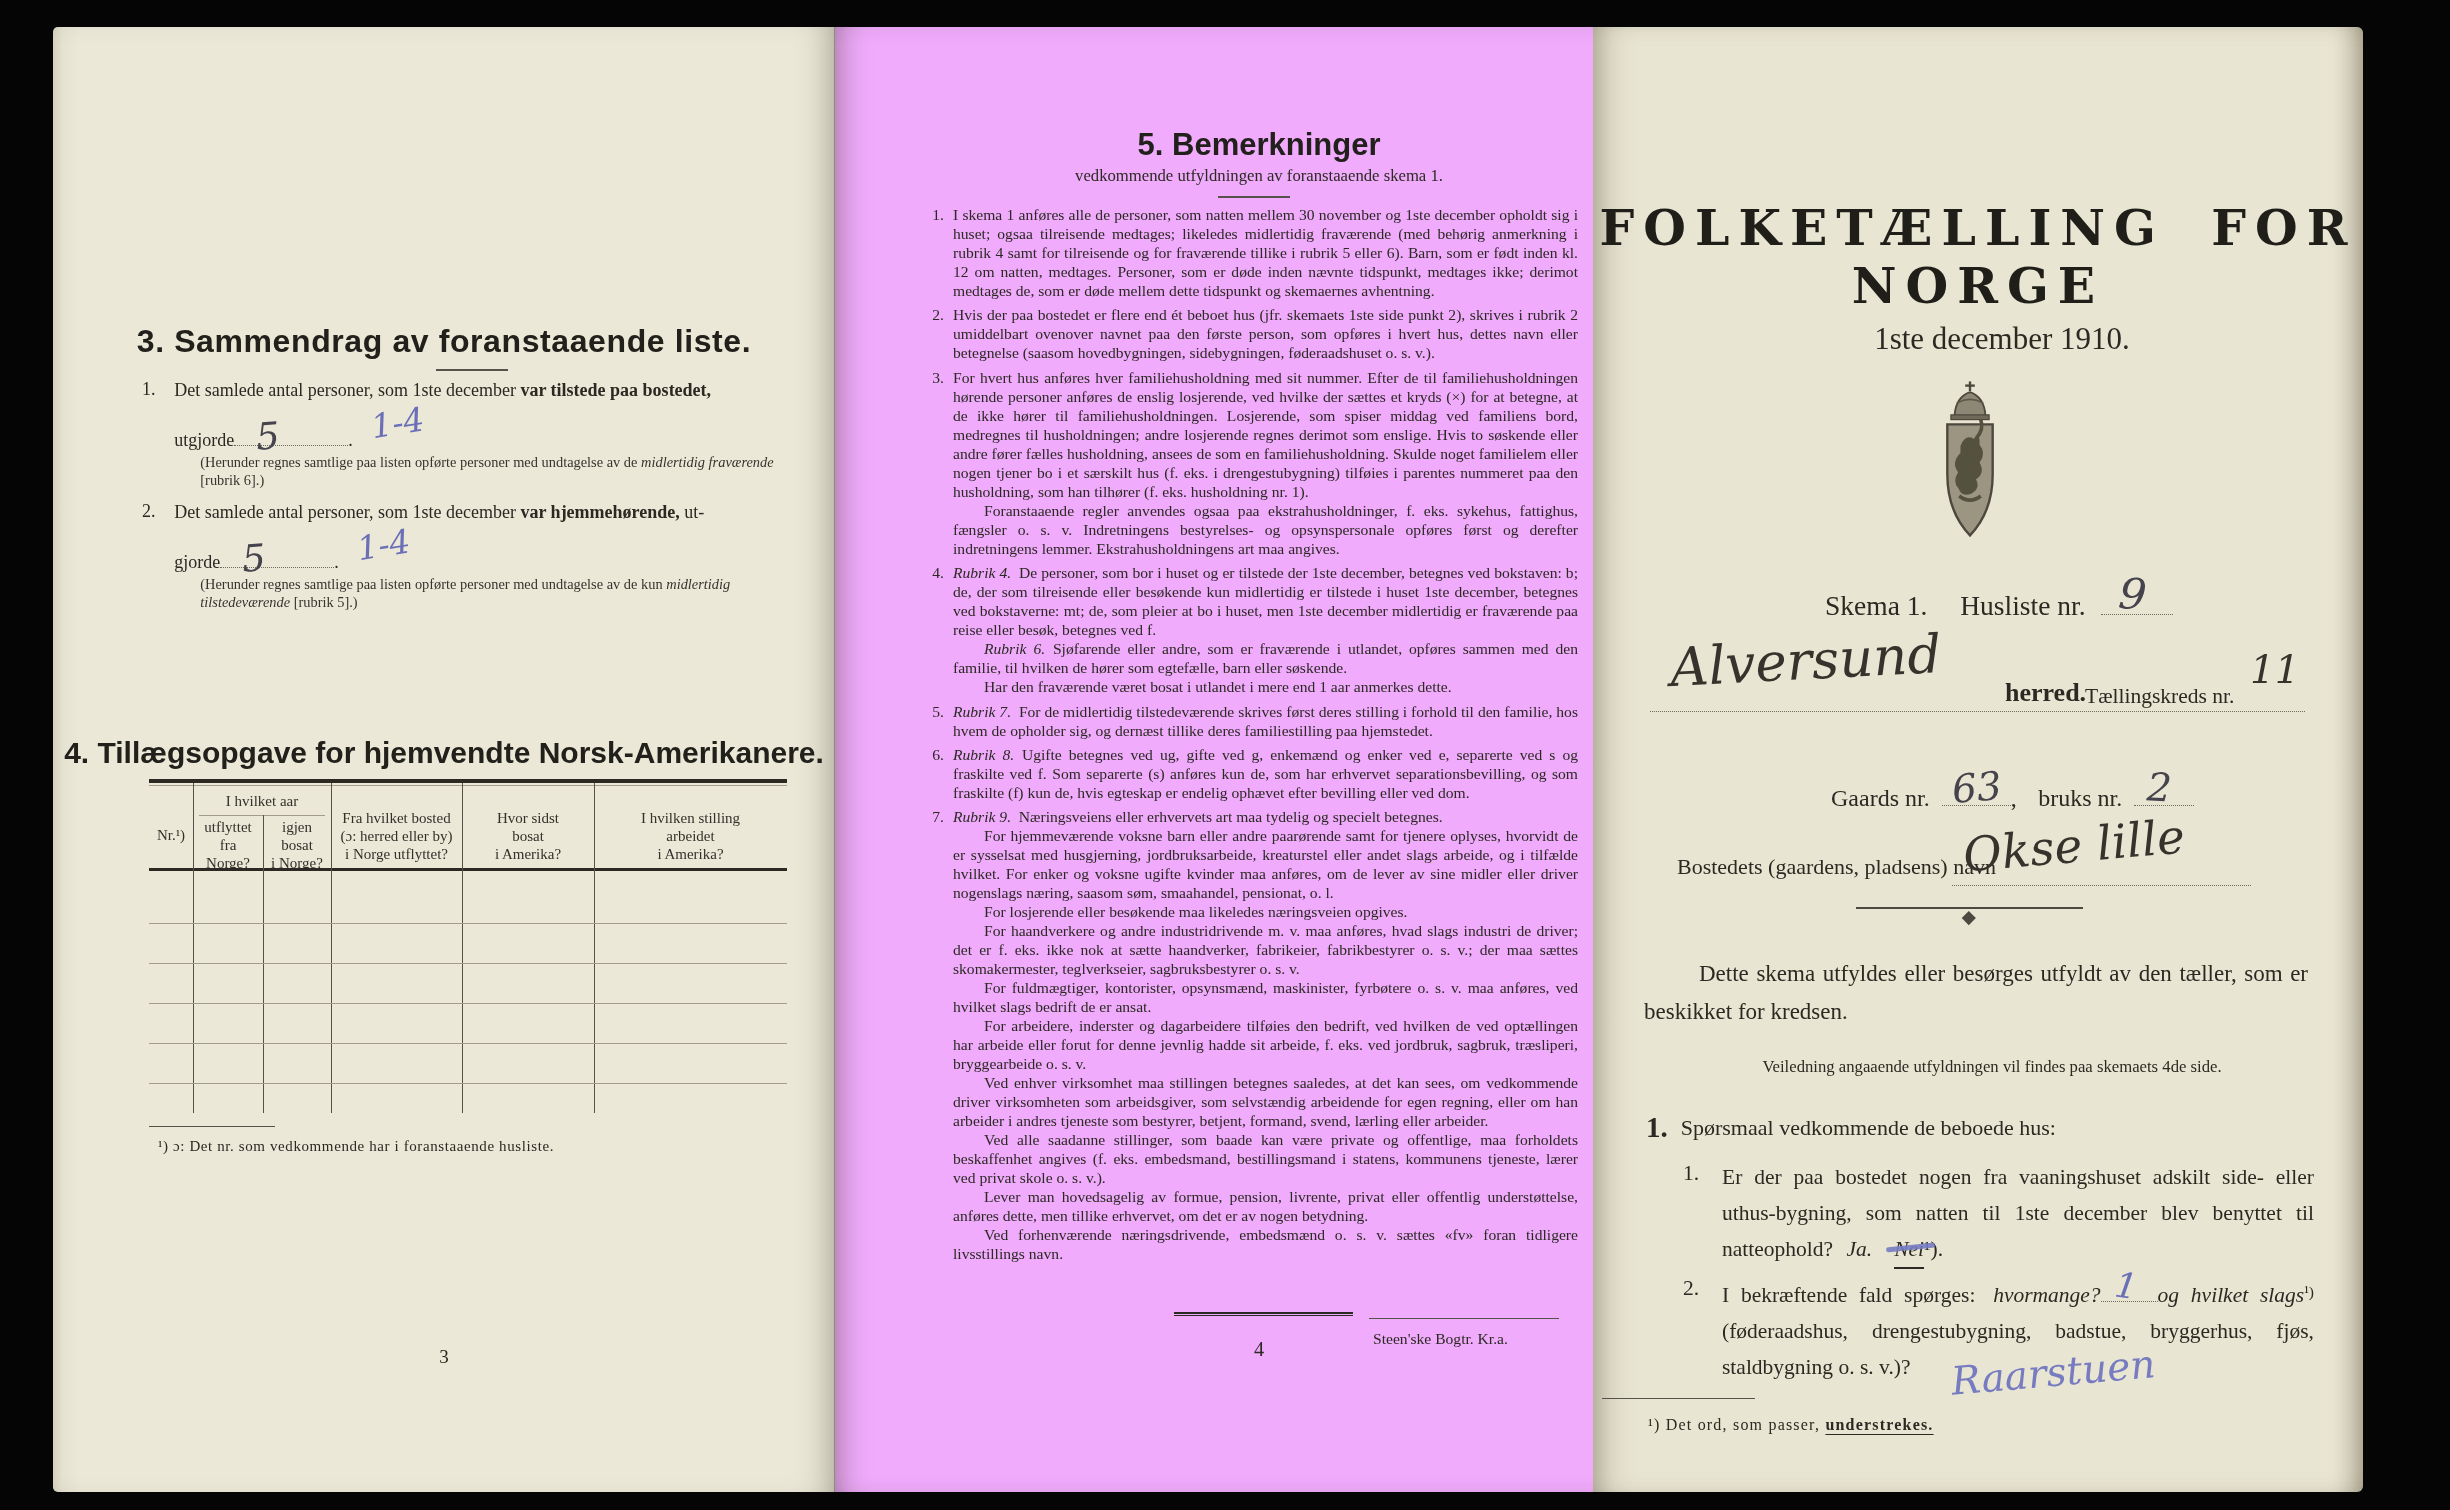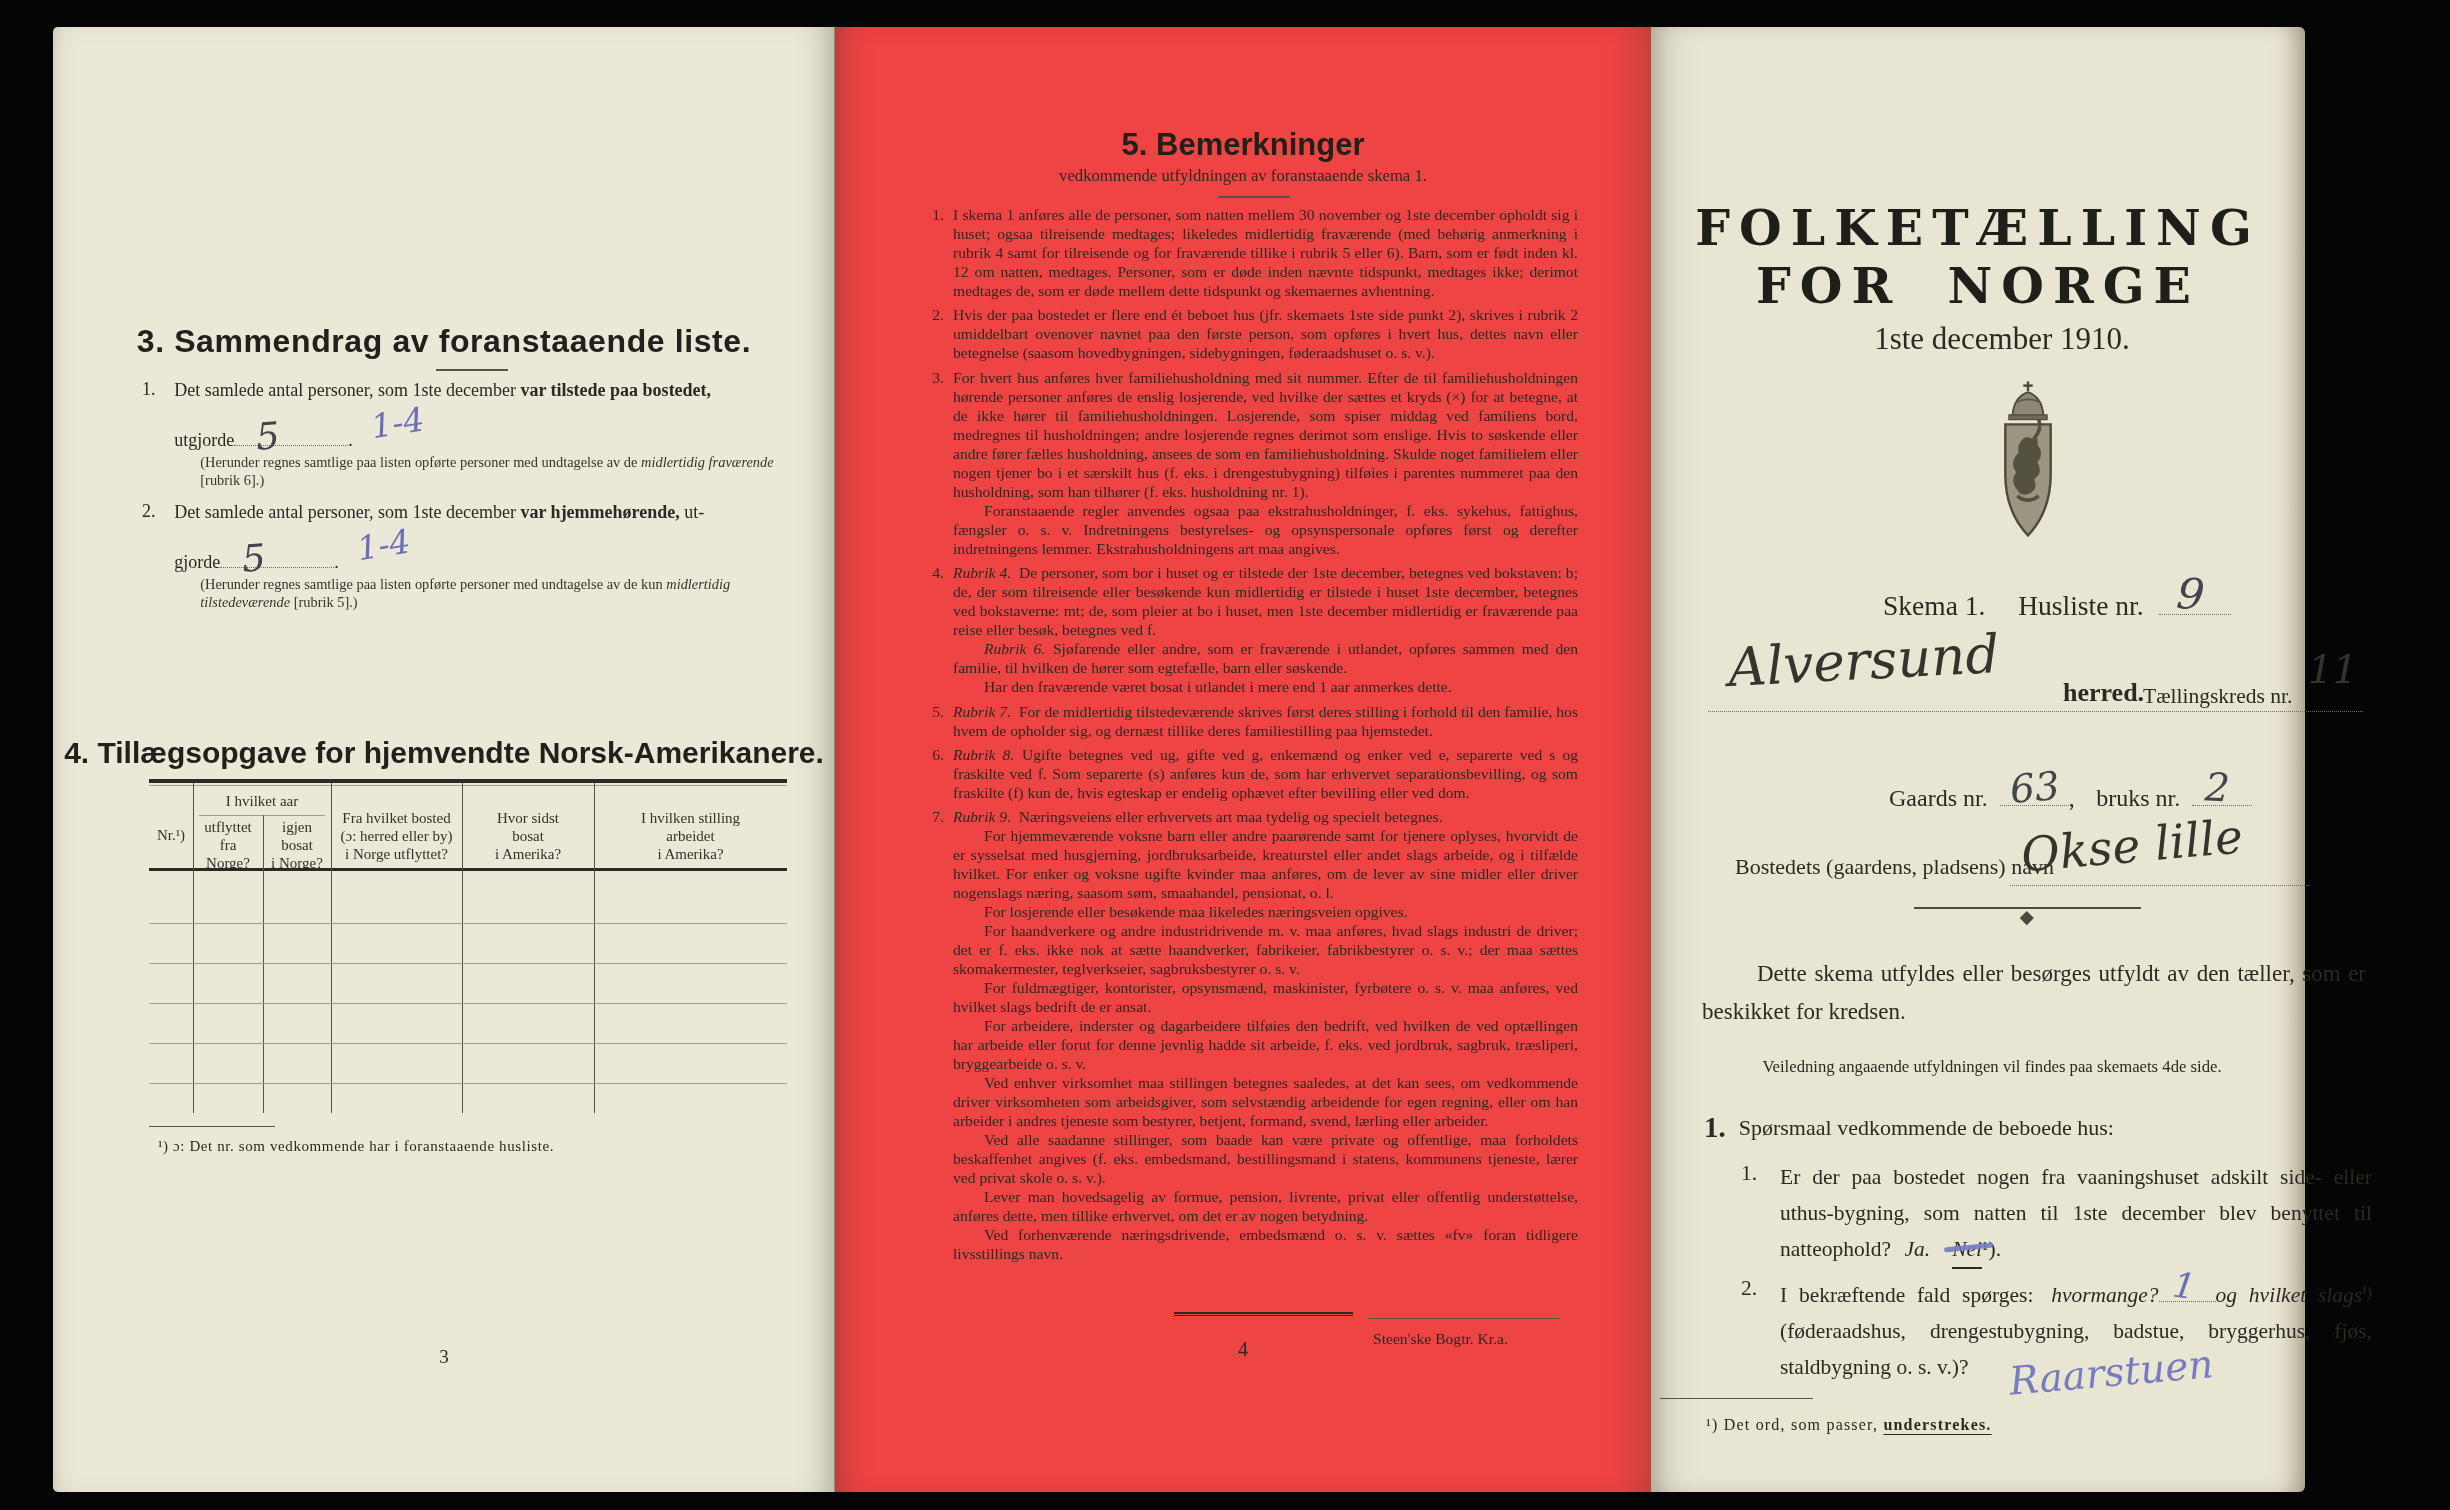--- a/index.html
+++ b/index.html
@@ -2,24 +2,24 @@
 <html style="font-size:9.6px"><head>
 <meta charset="utf-8">
 <style>
   html,body{margin:0;padding:0;background:#000;}
   .scene{position:relative;width:2450px;height:1511px;background:#050505;overflow:hidden;
          font-family:"Liberation Serif",serif;color:#2b2922;}
   .page{position:absolute;top:27px;height:1465px;}
   .page-left{left:53px;width:782px;border-radius:4.8px 0 0 4.8px;
     background:linear-gradient(90deg,#d6d2bf 0px,#e5e2d1 9.6px,#ebe8d8 27px,#ebe8d8 100%);
     box-shadow:inset -27px 0 36px -27px rgba(60,55,38,.5);}
-  .page-mid{left:834px;width:816px;background:#ef4444;
+  .page-mid{left:834px;width:816px;background:#f0abfc;
     box-shadow:inset 24px 0 33px -24px rgba(60,55,38,.55), inset -33px 0 45px -33px rgba(60,55,38,.45);
-    border-left:1.2px solid #8f8b7b;}
-  .page-right{left:1651px;width:654px;border-radius:0 6px 6px 0;
+    border-left:1.2px solid #8f8b7b;padding-left:32px;}
+  .page-right{left:1593px;width:770px;border-radius:0 6px 6px 0;
     background:linear-gradient(90deg,#e2ddc9 0px,#e9e5d3 18px,#e9e5d3 96%,#ddd8c4 100%);
     box-shadow:inset 27px 0 39px -27px rgba(60,55,38,.5), inset -21px 0 27px -18px rgba(80,72,50,.55);}
   .abs{position:absolute;}
   .center{text-align:center;}
   .sans{font-family:"Liberation Sans",sans-serif;font-weight:bold;color:#21201b;}
   .hw{font-family:"DejaVu Serif",serif;font-style:italic;display:inline-block;}
   .hw-dark{color:#45434c;}
   .hw-blue{color:#6b70b6;}
   .dotspan{display:inline-block;border-bottom:1.8px dotted #6f6b5c;position:relative;vertical-align:baseline;}
   .dotline{position:absolute;border-bottom:1.8px dotted #6f6b5c;}

